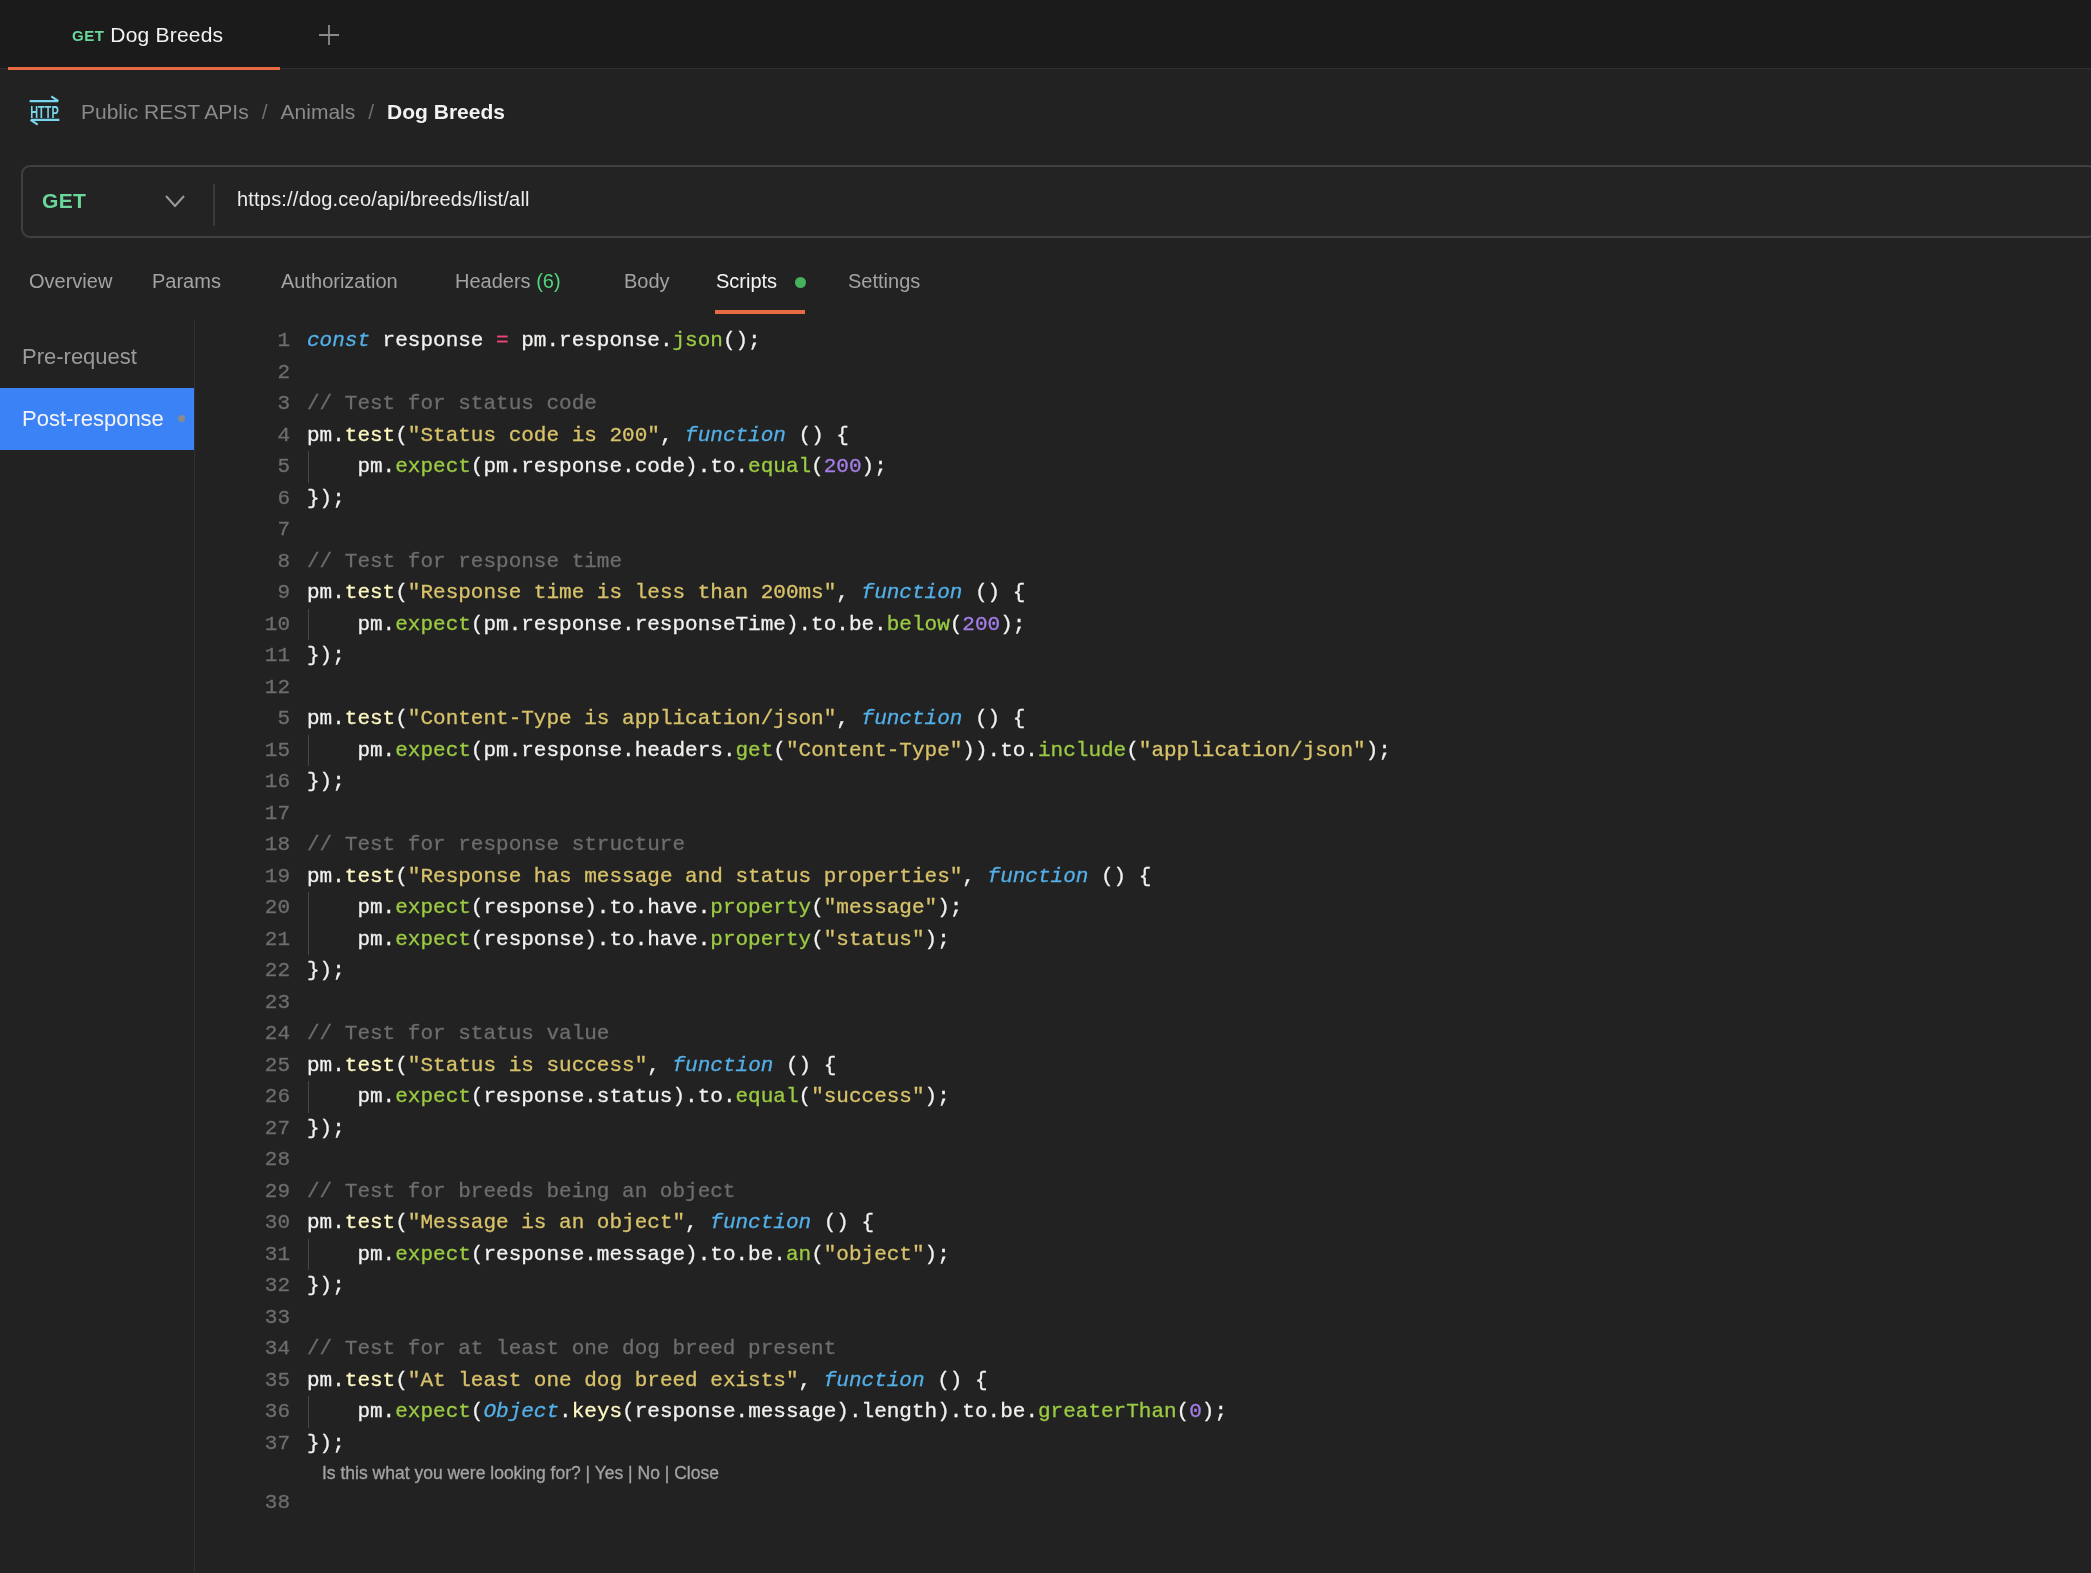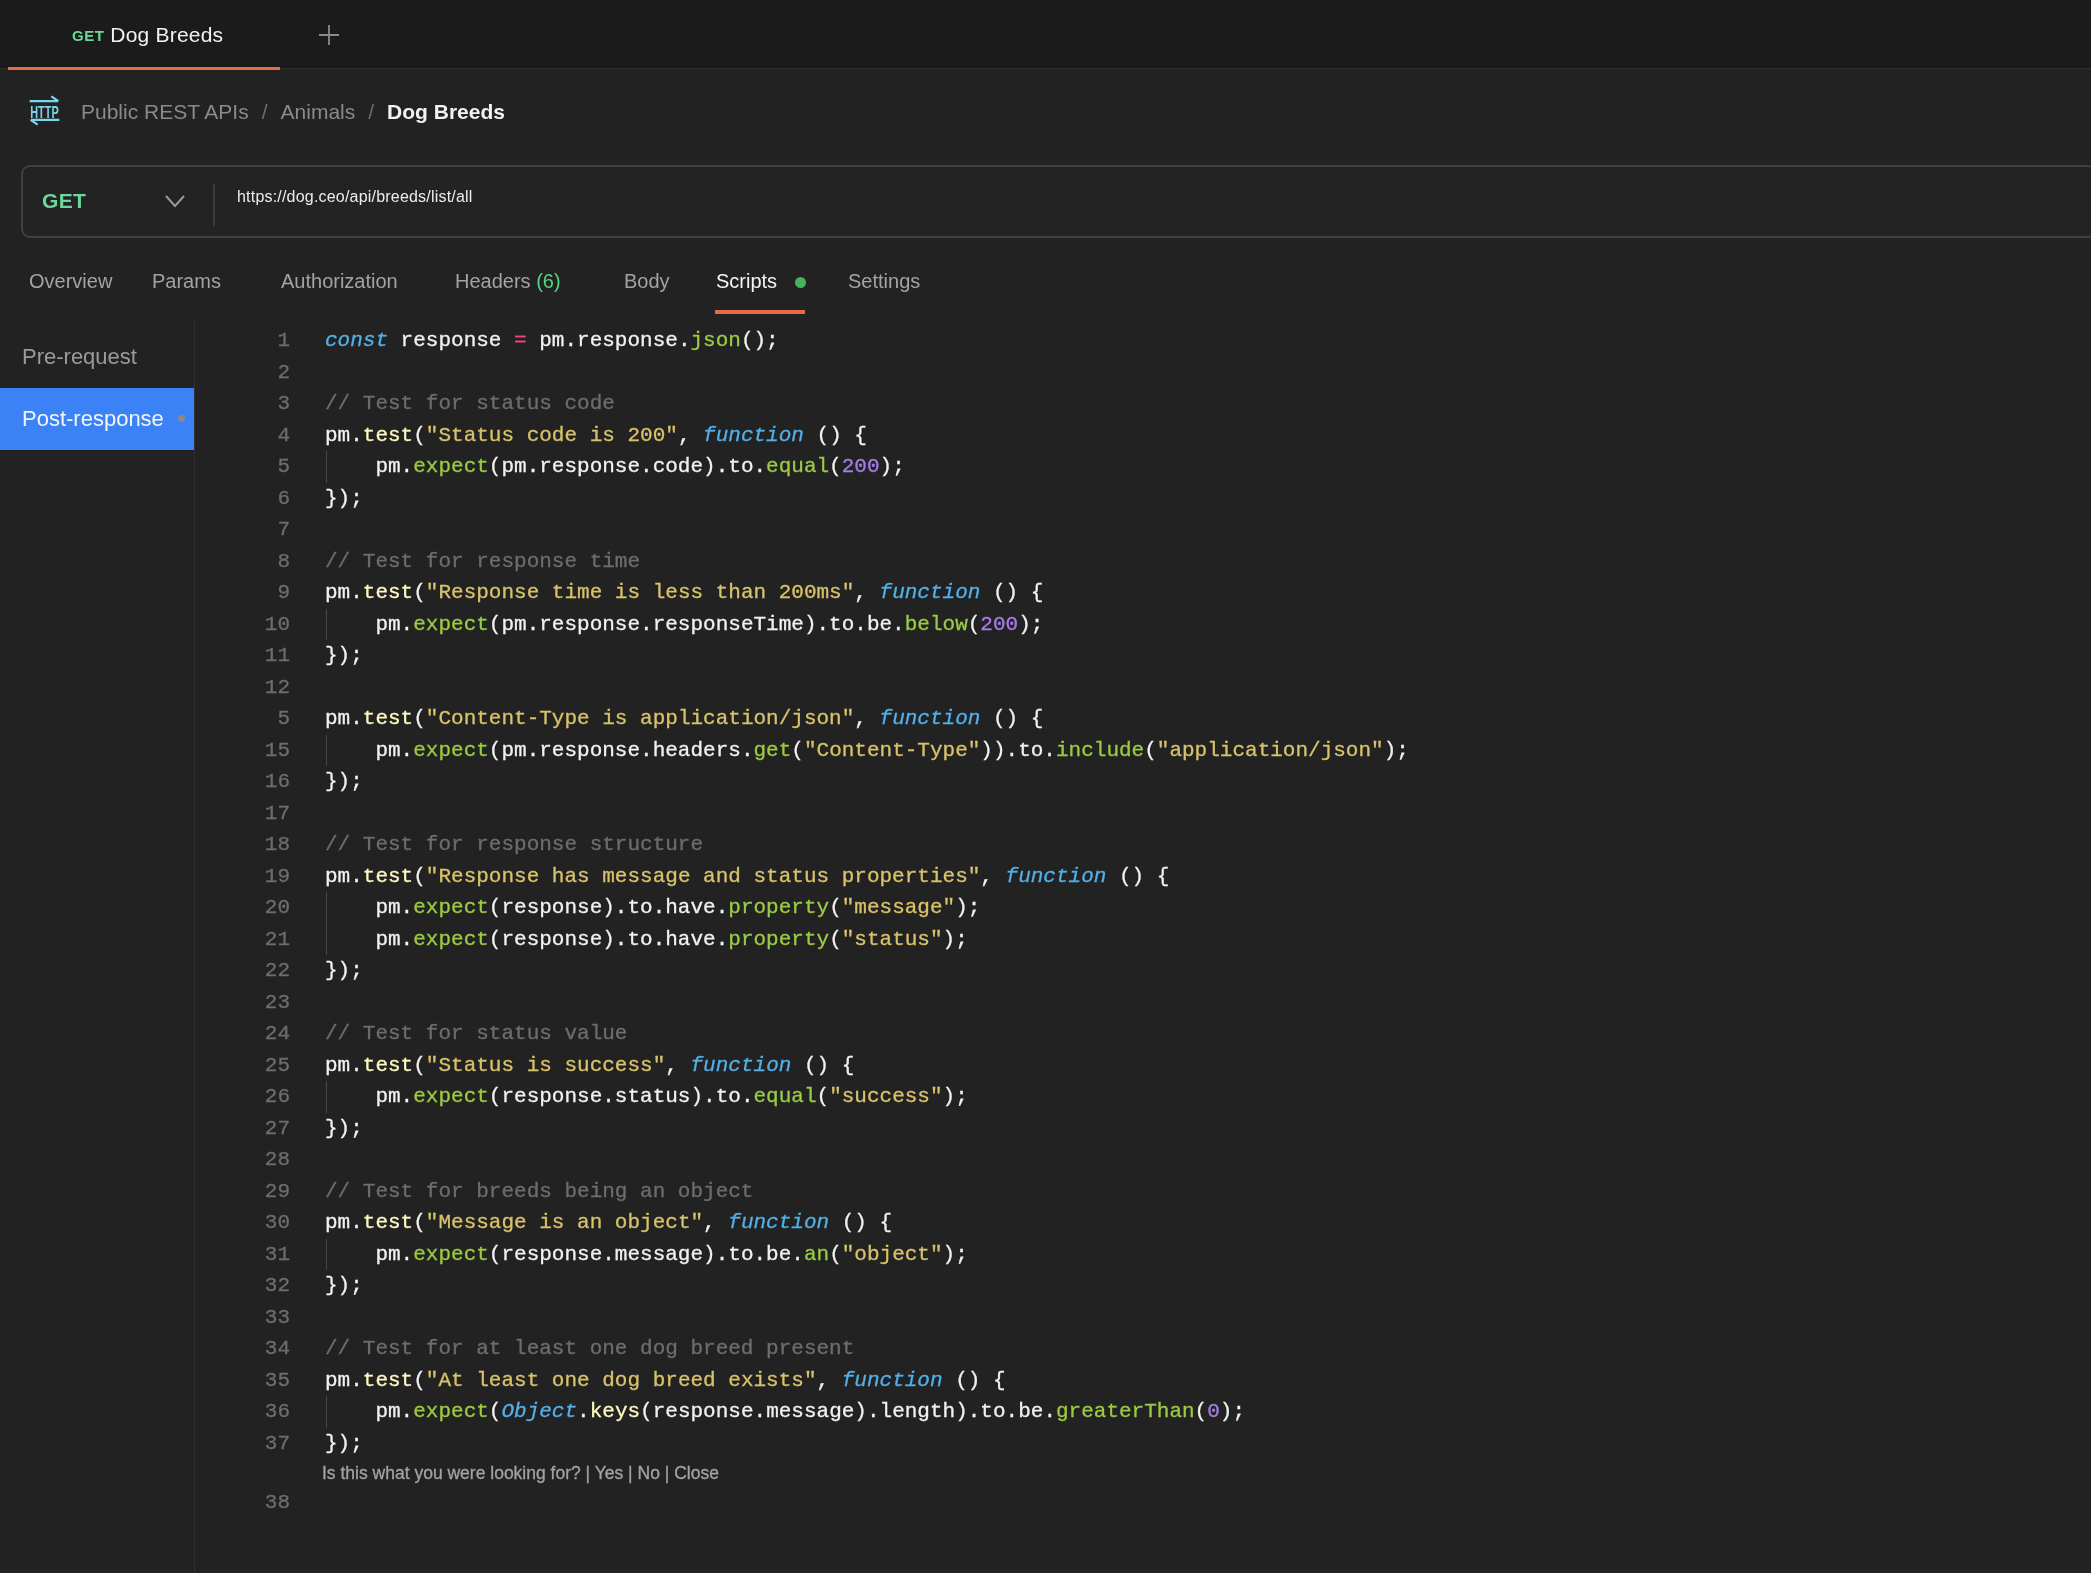--- a/index.html
+++ b/index.html
@@ -15,39 +15,39 @@
 
   
   .crumbs { position:absolute; left:81px; top:100px; font-size:21px; color:#8a8a8a; }
   .crumbs b { color:#f2f2f2; font-weight:700; }
   .crumbs .sep { margin:0 13px; color:#6f6f6f; }
 
   
   .urlbar { position:absolute; left:21px; top:165px; width:2076px; height:73px; border:2px solid #404040; border-radius:9px; background:#232323; }
   .urlbar .method { position:absolute; left:19px; top:22px; font-size:21px; font-weight:700; color:#6bd89b; letter-spacing:0.3px; }
   .urlbar .vsep { position:absolute; left:190px; top:17px; width:2px; height:42px; background:#3a3a3a; }
-  .urlbar .url { position:absolute; left:214px; top:21px; font-size:16px; color:#ececec; letter-spacing:0.2px; }
+  .urlbar .url { position:absolute; left:214px; top:21px; font-size:20px; color:#ececec; letter-spacing:0.2px; }
 
   
   .rtab { position:absolute; top:270px; font-size:20px; color:#a3a3a3; }
   .rtab.active { color:#f4f4f4; }
   .scripts-underline { position:absolute; left:715px; top:310px; width:90px; height:4px; background:#e86b44; }
   .greendot { position:absolute; left:795px; top:277px; width:11px; height:11px; border-radius:50%; background:#45b35c; }
 
   
   .sidebar-border { position:absolute; left:194px; top:320px; width:1px; height:1253px; background:#313131; }
   .side-item { position:absolute; left:0; width:194px; height:62px; font-size:22px; color:#9b9b9b; line-height:62px; padding-left:22px; }
   .side-item.sel { background:#3b82f6; color:#f4f4f4; font-weight:400; }
   .side-dot { display:inline-block; width:7px; height:7px; border-radius:50%; background:#8a8a8a; vertical-align:middle; margin-left:14px; margin-bottom:3px; }
 
   
   .editor { position:absolute; left:195px; top:325px; right:0; font-family:"Liberation Mono", monospace; font-size:21px; -webkit-text-stroke:0.3px; }
   .row { display:flex; height:31.5px; line-height:31.5px; white-space:pre; }
   .gut { width:95px; text-align:right; color:#6d6d6d; flex:0 0 95px; }
-  .code { margin-left:35px; position:relative; color:#f1f1ef; }
+  .code { margin-left:17px; position:relative; color:#f1f1ef; }
   .code i.ig { position:absolute; left:1px; top:0; bottom:0; width:1px; background:#474747; }
   .k { color:#53b0e9; font-style:italic; }
   .b { color:#fef9c3; }
   .g { color:#9bcb43; }
   .s { color:#d8c26a; }
   .n { color:#a57de6; }
   .o { color:#ef4677; }
   .c { color:#6d6d6d; }
   .widget { height:28px; line-height:28px; display:flex; font-family:"Liberation Sans", sans-serif; font-size:17.5px; color:#b3b3b3; }
   .widget .code { color:#a3a3a3; margin-left:32px; }

